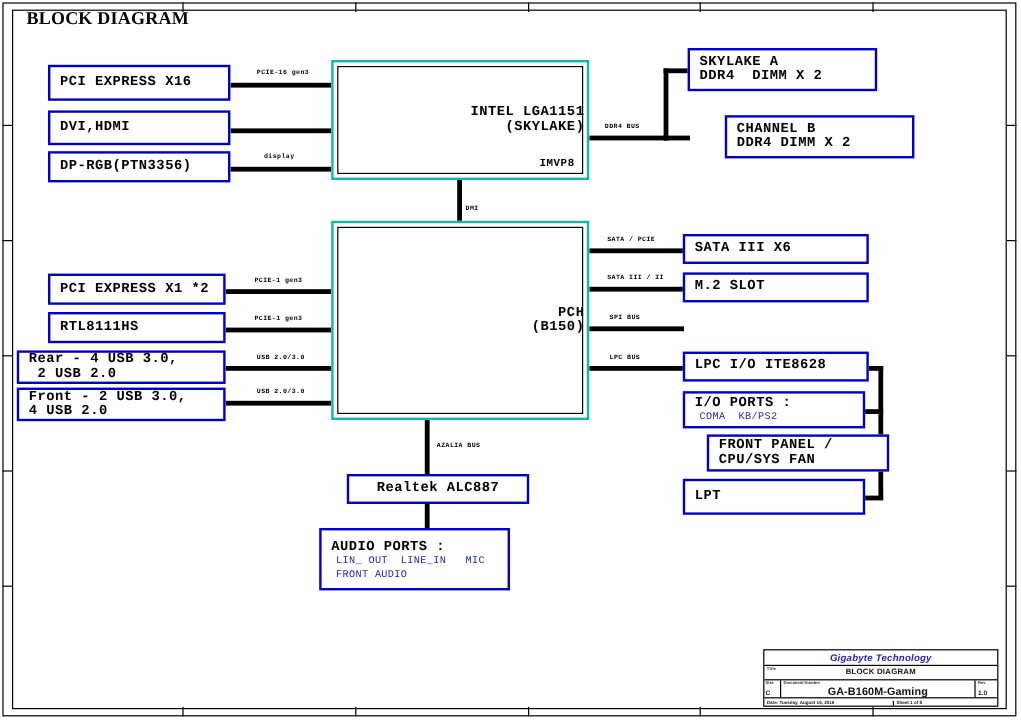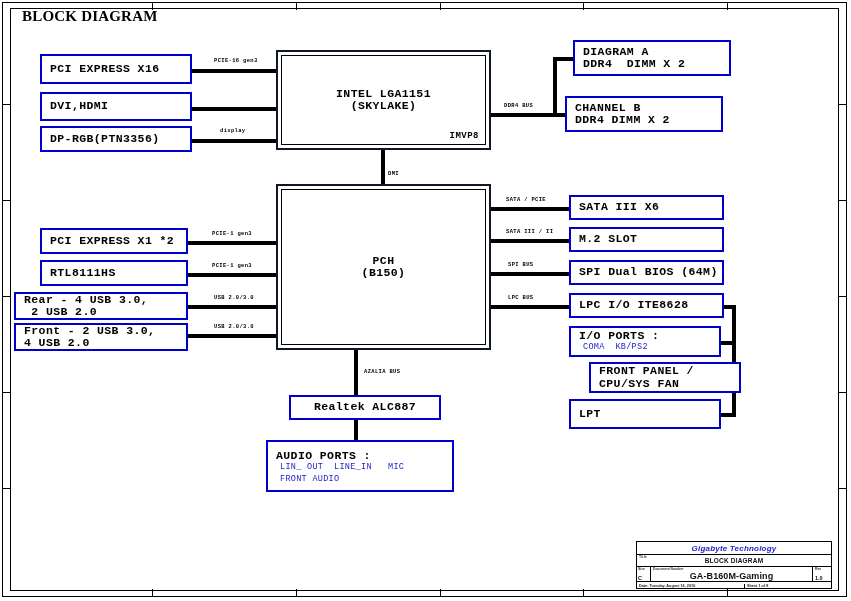--- a/index.html
+++ b/index.html
@@ -60,22 +60,23 @@
     color:#2323cc;
     font-size:8.5px;
     font-weight:normal;
     letter-spacing:0.3px;
     white-space:pre;
     padding-left:12px;
     line-height:1.35;
   }
   
   .box.dbl{
-    border:2px solid #0f172a;
+    border:2px solid #14b8a6;
     padding:2px;
+    align-items:flex-end;
   }
   .box.dbl .innerline{
     position:absolute;left:3px;top:3px;right:3px;bottom:3px;
     border:1px solid #000;
     pointer-events:none;
   }
   .corner-tag{
     position:absolute;right:10px;bottom:7px;
     font-family:"Liberation Mono","DejaVu Sans Mono",monospace;
     font-size:9px;font-weight:bold;color:#000;
@@ -283,25 +284,25 @@
   </div>
 
   <div class="box dbl center" style="left:276px;top:50px;width:215px;height:100px;">
     <div class="innerline"></div>
     <div class="ln">INTEL LGA1151</div>
     <div class="ln">(SKYLAKE)</div>
     <div class="corner-tag">IMVP8</div>
   </div>
 
   <div class="box" style="left:573px;top:40px;width:158px;height:36px;">
-    <div class="ln">DIAGRAM A</div>
+    <div class="ln">SKYLAKE A</div>
     <div class="ln">DDR4  DIMM X 2</div>
   </div>
 
-  <div class="box" style="left:565px;top:96px;width:158px;height:36px;">
+  <div class="box" style="left:604px;top:96px;width:158px;height:36px;">
     <div class="ln">CHANNEL B</div>
     <div class="ln">DDR4 DIMM X 2</div>
   </div>
 
   <div class="box dbl center" style="left:276px;top:184px;width:215px;height:166px;">
     <div class="innerline"></div>
     <div class="ln">PCH</div>
     <div class="ln">(B150)</div>
   </div>
 
@@ -324,23 +325,20 @@
   </div>
 
   <div class="box" style="left:569px;top:195px;width:155px;height:25px;">
     <div class="ln">SATA III X6</div>
   </div>
 
   <div class="box" style="left:569px;top:227px;width:155px;height:25px;">
     <div class="ln">M.2 SLOT</div>
   </div>
 
-  <div class="box" style="left:569px;top:260px;width:155px;height:25px;">
-    <div class="ln">SPI Dual BIOS (64M)</div>
-  </div>
 
   <div class="box" style="left:569px;top:293px;width:155px;height:25px;">
     <div class="ln">LPC I/O ITE8628</div>
   </div>
 
   <div class="box" style="left:569px;top:326px;width:152px;height:31px;">
     <div class="ln">I/O PORTS :</div>
     <div class="sub">COMA  KB/PS2</div>
   </div>
 
@@ -350,21 +348,21 @@
   </div>
 
   <div class="box" style="left:569px;top:399px;width:152px;height:30px;">
     <div class="ln">LPT</div>
   </div>
 
   <div class="box center" style="left:289px;top:395px;width:152px;height:25px;">
     <div class="ln">Realtek ALC887</div>
   </div>
 
-  <div class="box" style="left:266px;top:440px;width:188px;height:52px;">
+  <div class="box" style="left:266px;top:440px;width:159px;height:52px;">
     <div class="ln" style="padding-top:3px;">AUDIO PORTS :</div>
     <div class="sub">LIN_ OUT  LINE_IN   MIC</div>
     <div class="sub">FRONT AUDIO</div>
   </div>
 
   <div id="titleblock">
     <div class="tb-row tb-company">Gigabyte Technology</div>
 
     <div class="tb-row tb-doc">
       <span class="tinylabel">Title</span>

